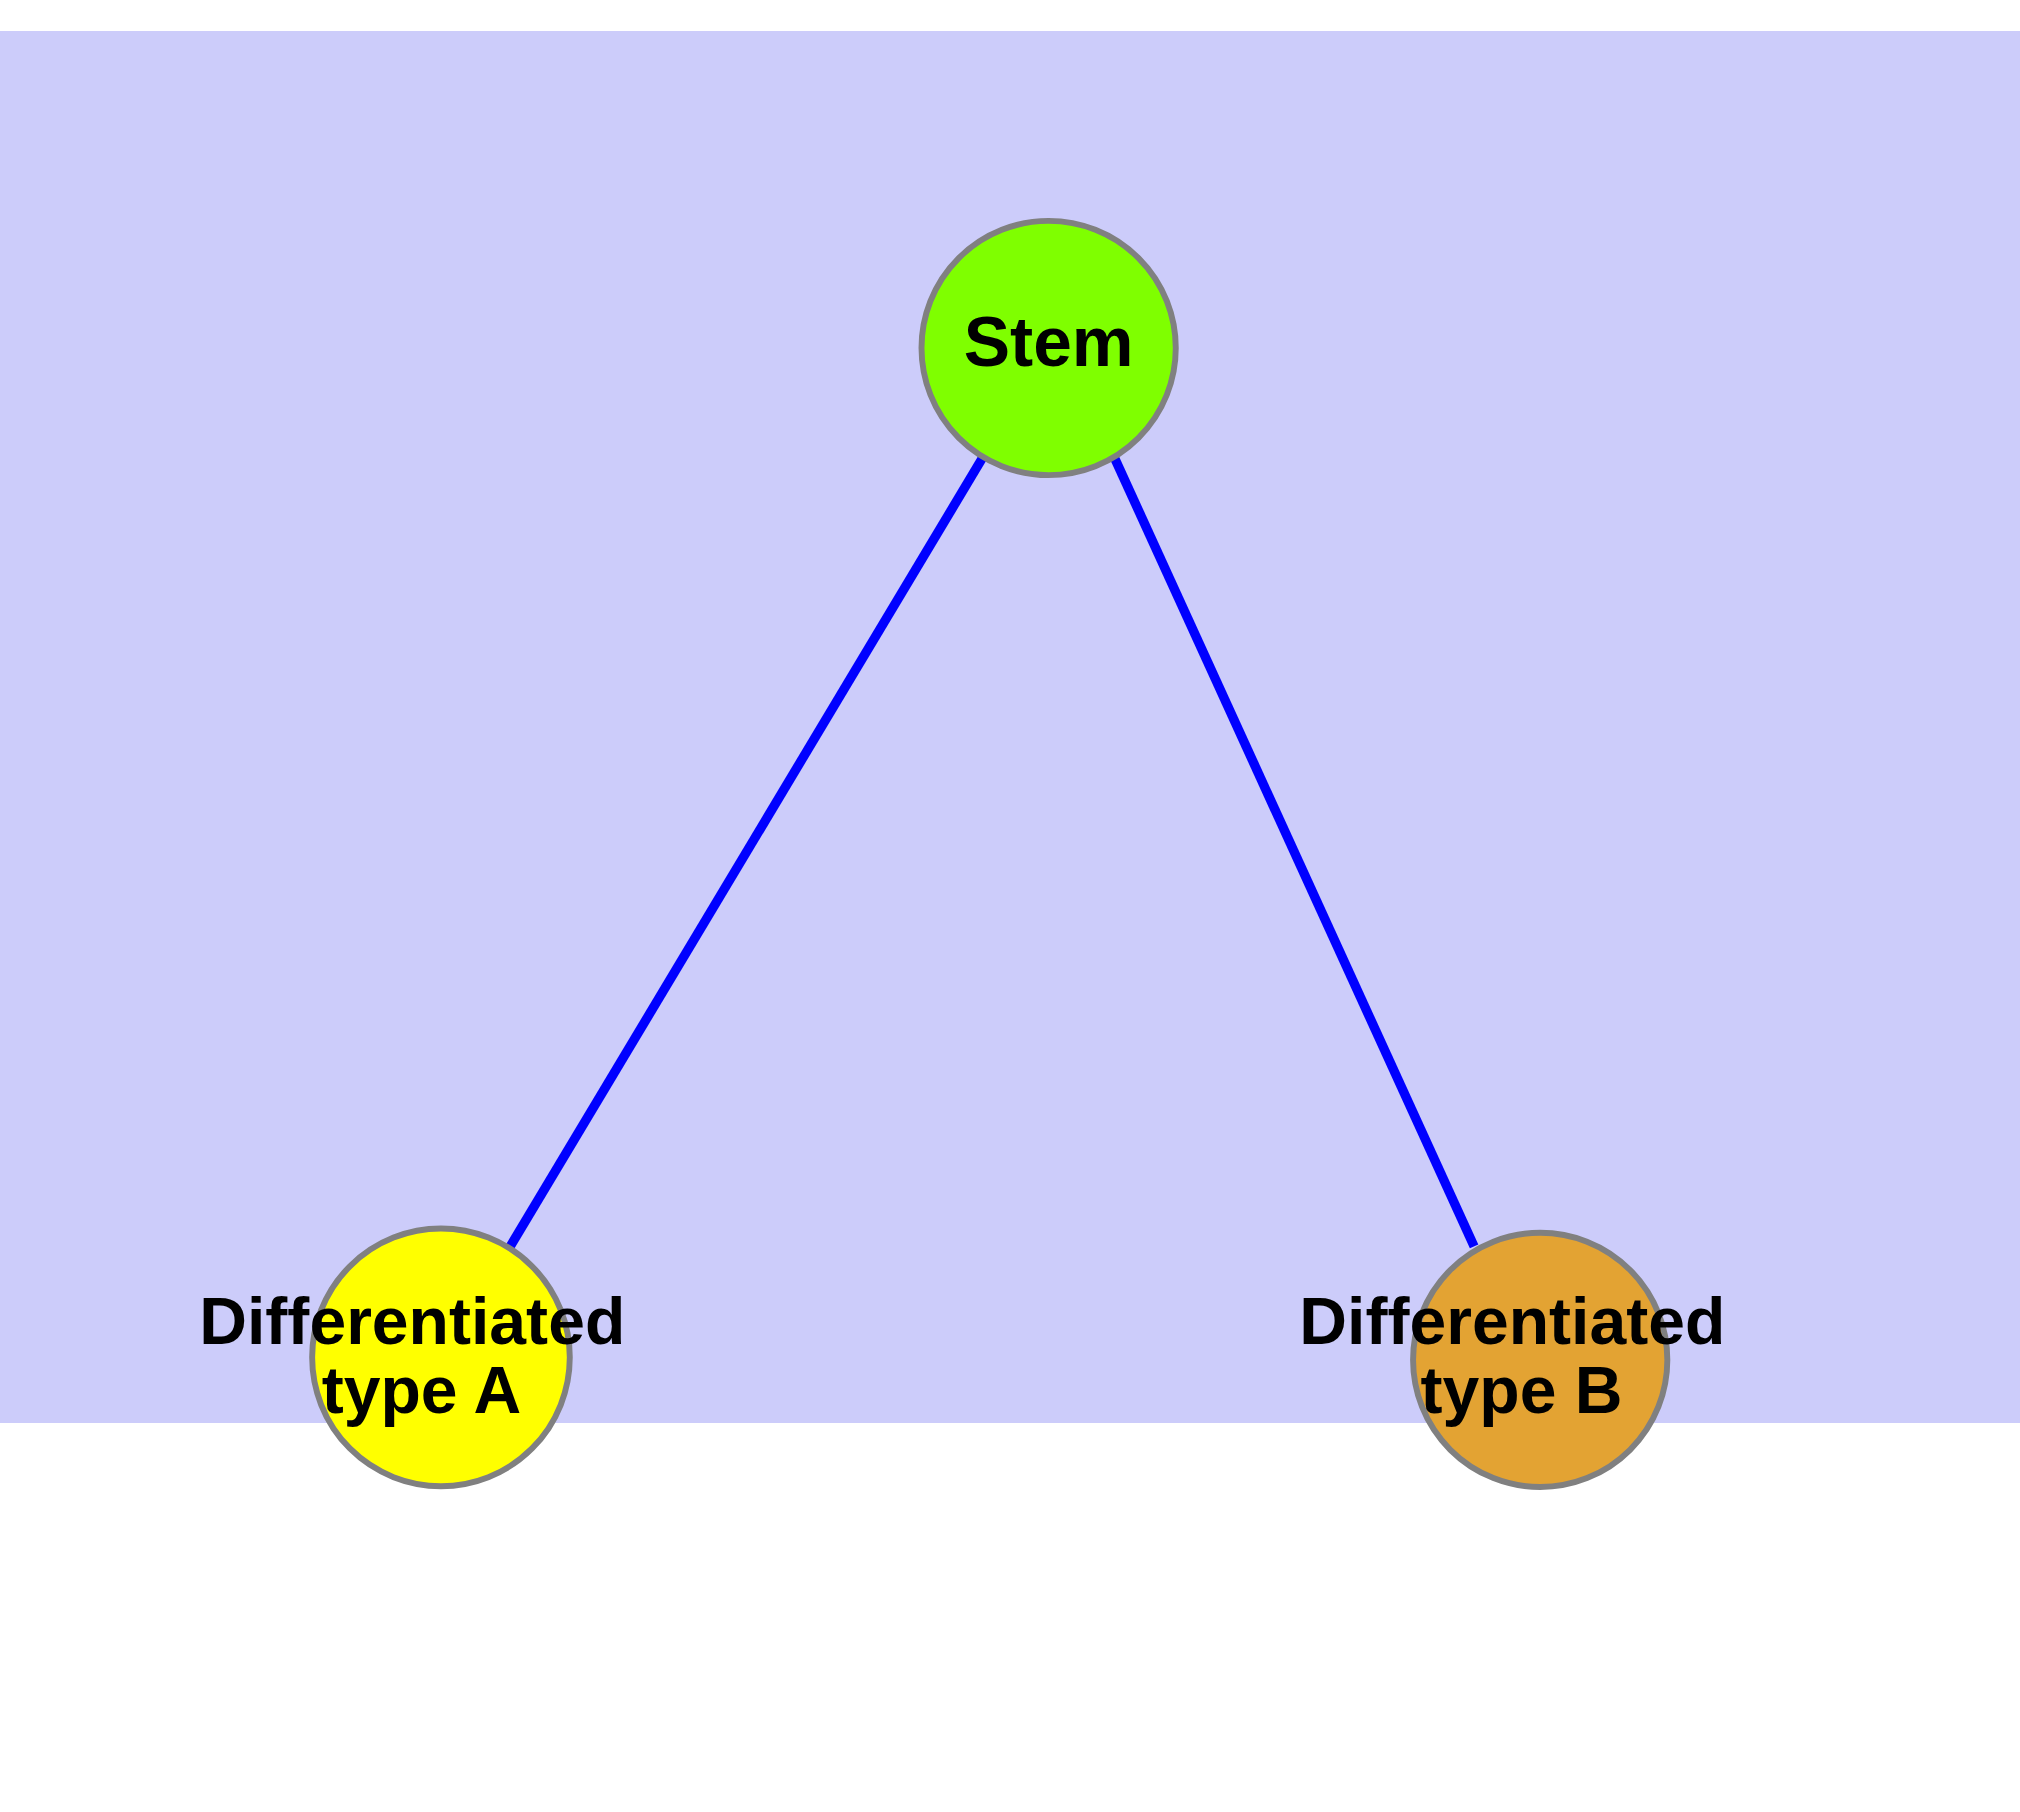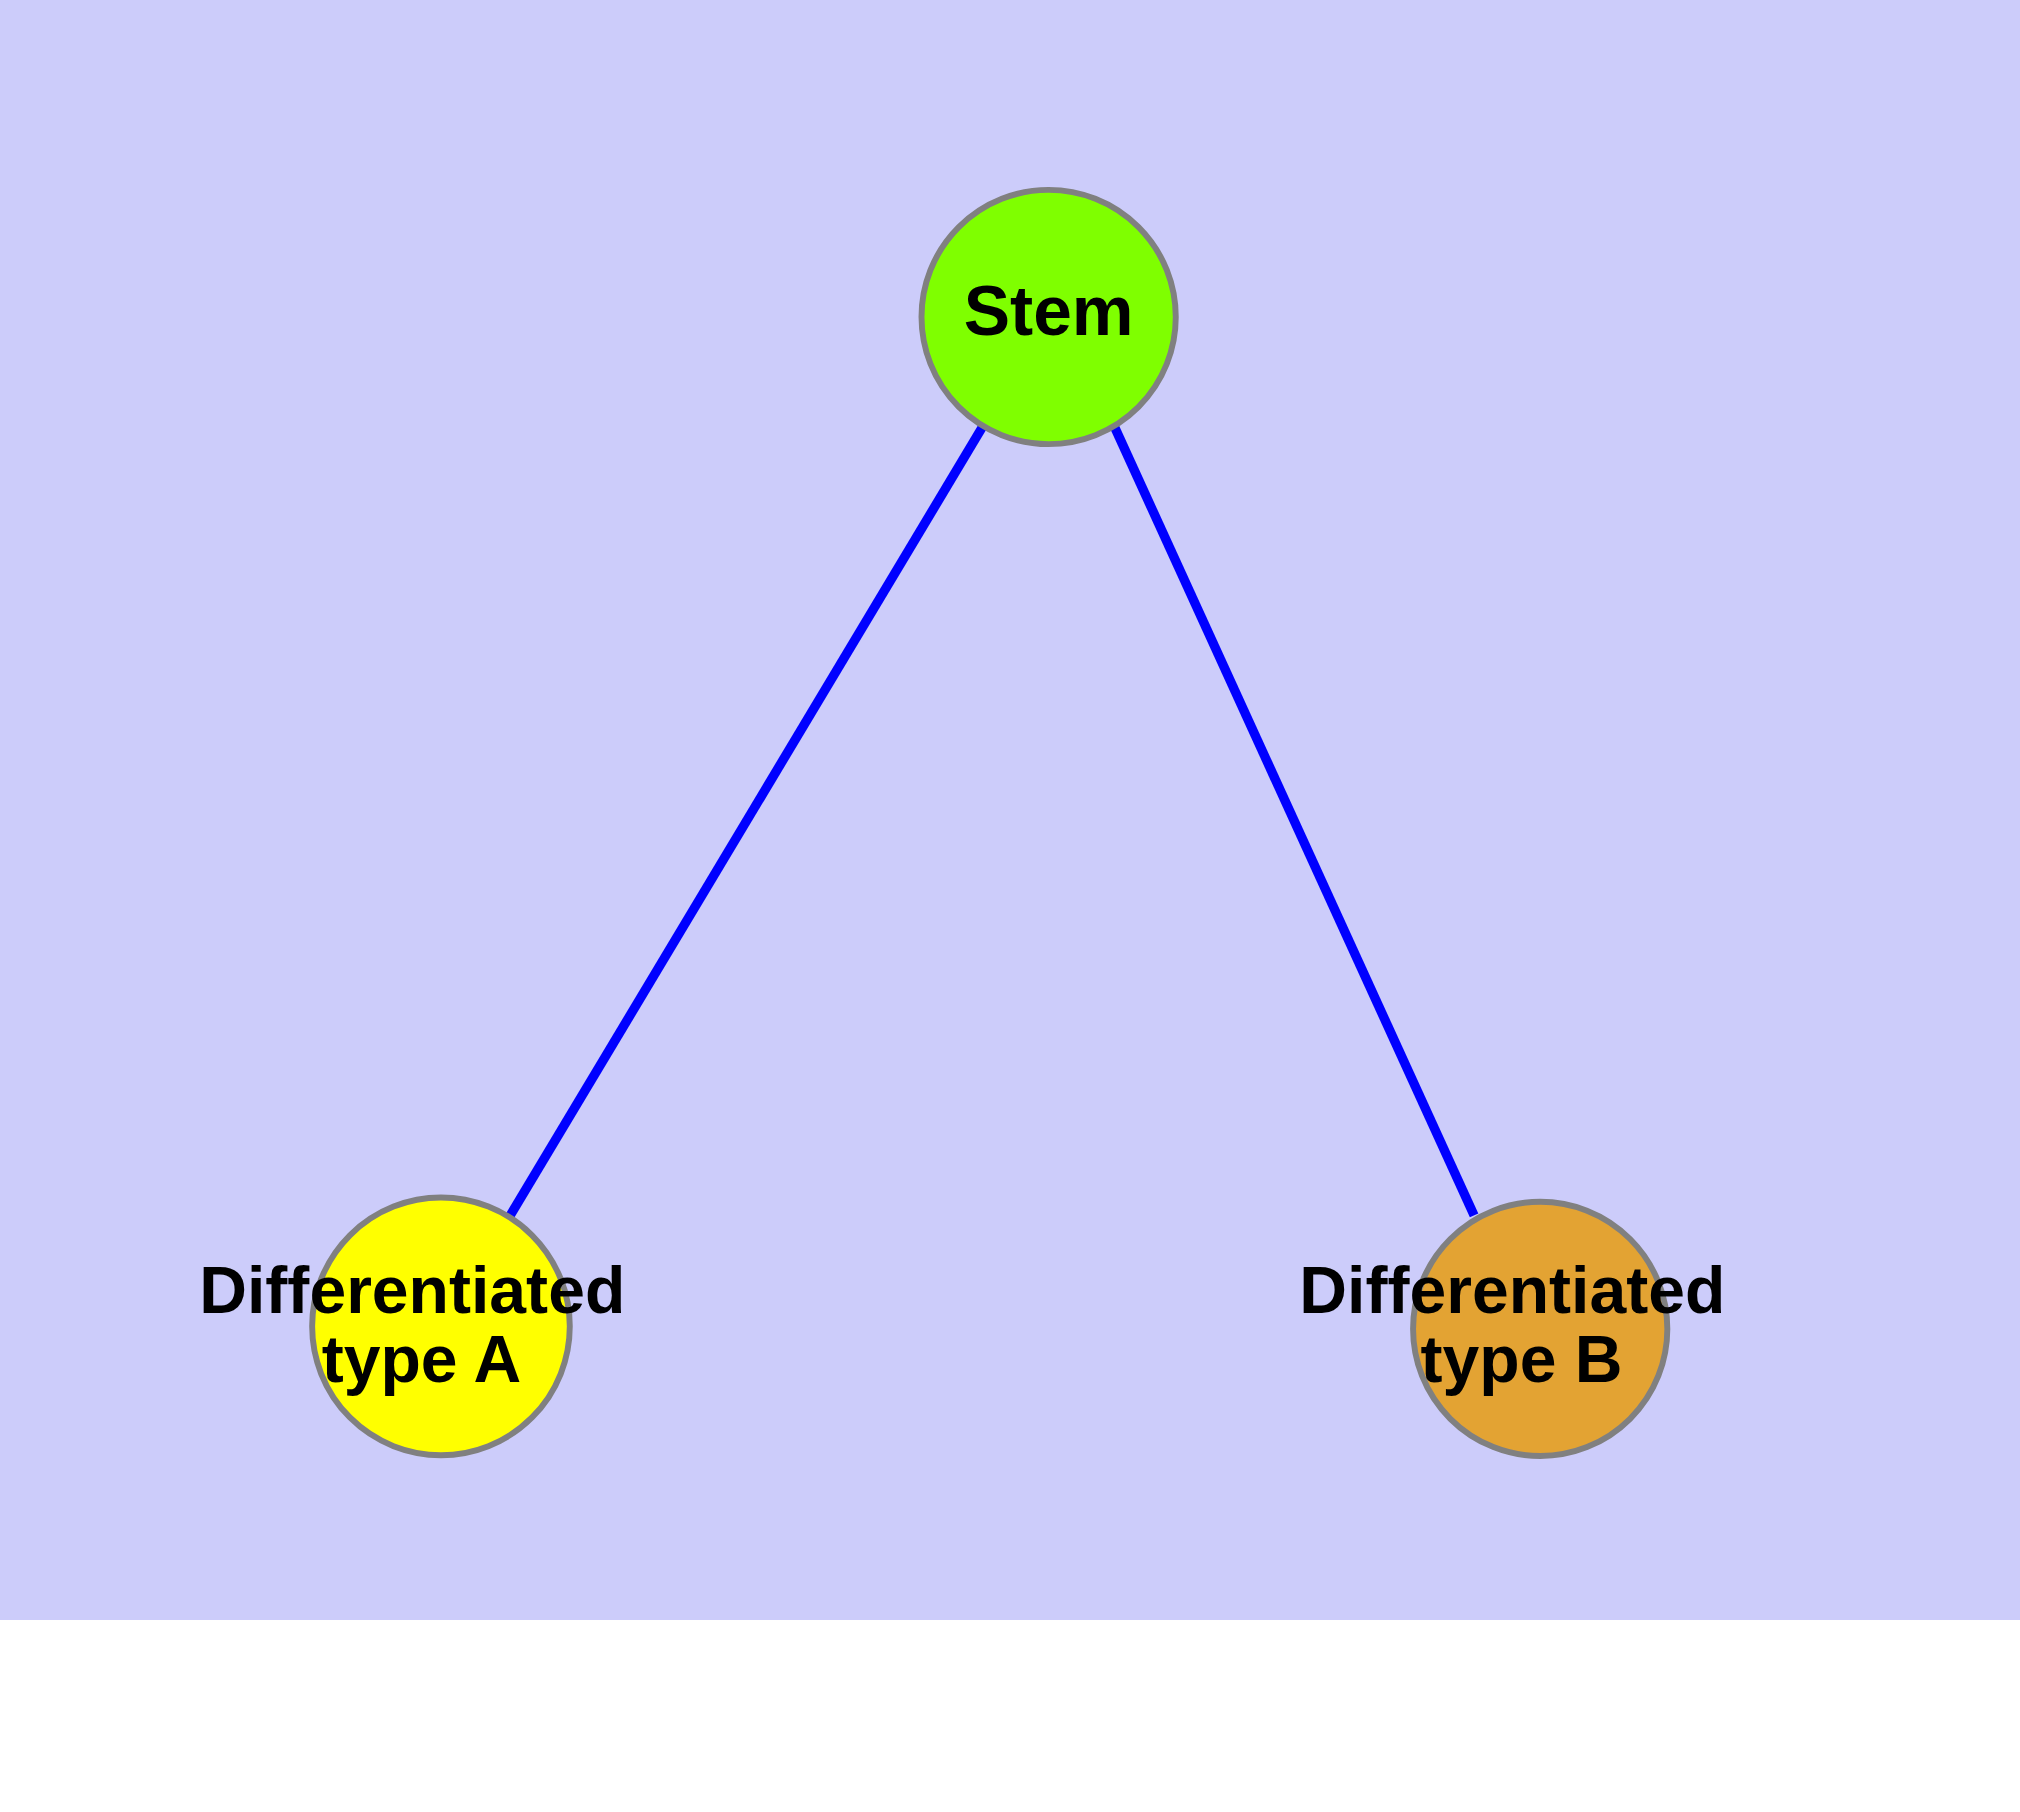--- a/index.html
+++ b/index.html
@@ -8,22 +8,23 @@
   }
   body {
     width: 2021px;
     height: 1812px;
     overflow: hidden;
     font-family: "Liberation Sans", sans-serif;
   }
   #graph-canvas {
     position: relative;
     width: 2021px;
-    height: 1620px;
+    height: 1392px;
     background: #ccccfa;
+    margin-top: 31px;
   }
   #graph-svg {
     position: absolute;
     inset: 0;
     width: 2021px;
     height: 1812px;
     display: block;
   }
   .node-label {
     font-family: "Liberation Sans", sans-serif;

